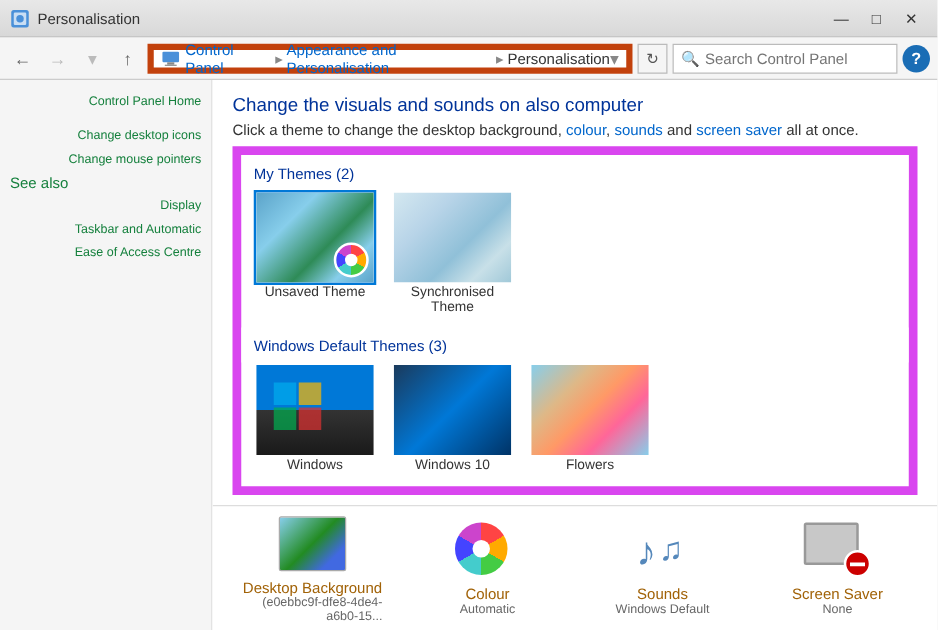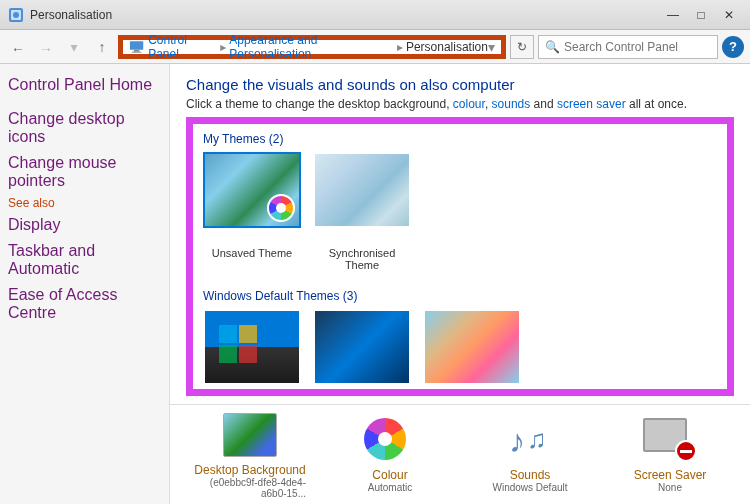--- a/index.html
+++ b/index.html
@@ -130,30 +130,31 @@
 
     
     .sidebar {
       width: 170px;
       background: #f5f5f5;
       border-right: 1px solid #ddd;
       padding: 10px 8px;
     }
     .sidebar-link {
       display: block;
-      color: #701a75;
+      color: #15803d;
       text-decoration: none;
       padding: 2px 0;
-      font-size: 16px;
+      font-size: 10px;
       cursor: pointer;
       margin-bottom: 4px;
+      text-align: right;
     }
     .sidebar-section-title {
       font-size: 12px;
-      color: #c2410c;
+      color: #15803d;
       margin-bottom: 4px;
       font-weight: normal;
     }
 
     
     .content-area {
       flex: 1;
       background: white;
       display: flex;
       flex-direction: column;
@@ -209,21 +210,21 @@
       overflow: hidden;
       position: relative;
     }
     .theme-thumbnail.selected {
       border-color: #0078d7;
     }
     .theme-label {
       font-size: 11px;
       color: #333;
       text-align: center;
-      margin-top: 19px;
+      margin-top: 0;
     }
 
     
     .theme-links-row {
       display: flex;
       justify-content: flex-end;
       padding: 2px 10px 6px;
       gap: 0;
       font-size: 12px;
     }

